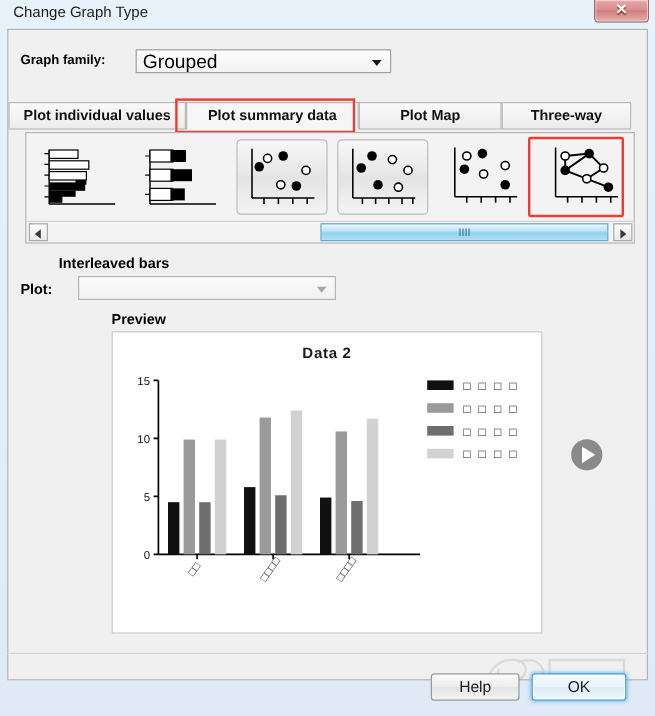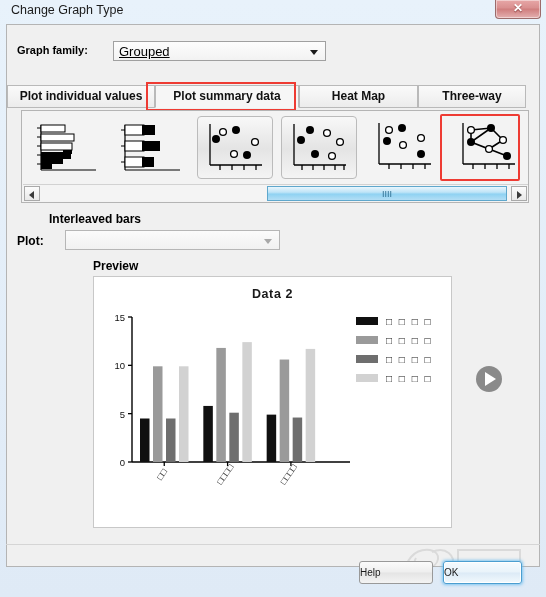--- a/index.html
+++ b/index.html
@@ -80,22 +80,21 @@
     position: absolute;
     left: 113px; top: 41px;
     width: 213px; height: 20px;
     background: linear-gradient(to bottom, #fdfdfd 0%, #f2f2f2 100%);
     border: 1px solid #a0a0a0;
     box-sizing: border-box;
   }
   .gf-select .val {
     position: absolute;
     left: 5px; top: 2px;
-    font-size: 13px;
-    text-decoration: underline;
+    font-size: 16px;
   }
   .gf-select .arrow {
     position: absolute;
     right: 7px; top: 8px;
     width: 0; height: 0;
     border-left: 4px solid transparent;
     border-right: 4px solid transparent;
     border-top: 5px solid #1a1a1a;
   }
 
@@ -277,23 +276,23 @@
     left: 6px; top: 544px;
     width: 534px; height: 1px;
     background: #d5d5d5;
   }
   .btn {
     position: absolute;
     height: 23px;
     border: 1px solid #999;
     border-radius: 3px;
     box-sizing: border-box;
-    text-align: left;
+    text-align: center;
     line-height: 21px;
-    font-size: 10px;
+    font-size: 13px;
     background: linear-gradient(to bottom, #fbfbfb 0%, #eeeeee 48%, #e4e4e4 52%, #f3f3f3 100%);
     color: #1a1a1a;
   }
   .btn.help { left: 359px; top: 561px; width: 74px; }
   .btn.ok {
     left: 443px; top: 561px; width: 79px;
     border: 1px solid #4b9ed0;
     box-shadow: 0 0 3px 1px rgba(110,190,240,0.85), inset 0 0 0 1px #ffffff;
     background: linear-gradient(to bottom, #f6fbfe 0%, #e9f3fa 48%, #dceaf6 52%, #f2f9fd 100%);
   }
@@ -334,21 +333,21 @@
 
   <div class="gf-label">Graph family:</div>
   <div class="gf-select">
     <div class="val">Grouped</div>
     <div class="arrow"></div>
   </div>
 
   <div class="tabstrip">
     <div class="tab" style="left:0px; width:148px;">Plot individual values</div>
     <div class="tab sel" style="left:148px; width:144px;">Plot summary data</div>
-    <div class="tab" style="left:292px; width:119px;">Heat Map</div>
+    <div class="tab" style="left:292px; width:119px;">Plot Map</div>
     <div class="tab" style="left:411px; width:108px;">Three-way</div>
   </div>
   <div class="tab-hl" style="left:146px; top:82px; width:150px; height:29px;"></div>
 
   <div class="gallery">
     <div class="gal-inner">
 
       <div class="gicon" style="left:6px;">
         <svg width="76" height="63" viewBox="0 0 76 63">
           <g stroke="#000" stroke-width="1.2" fill="none">

